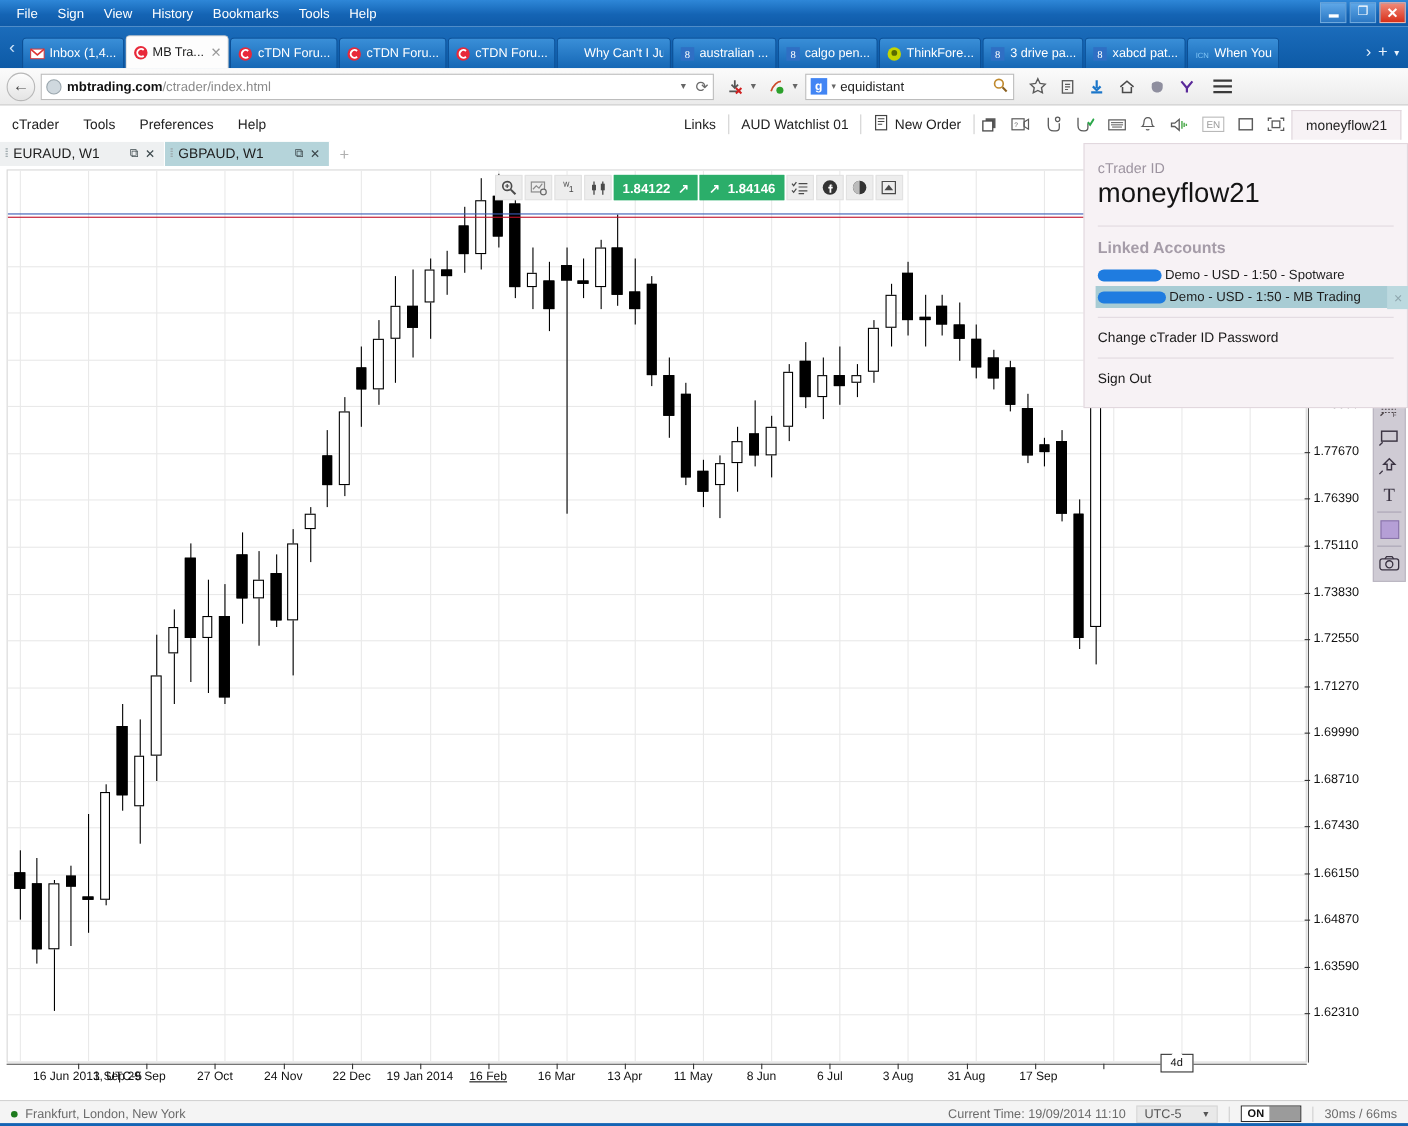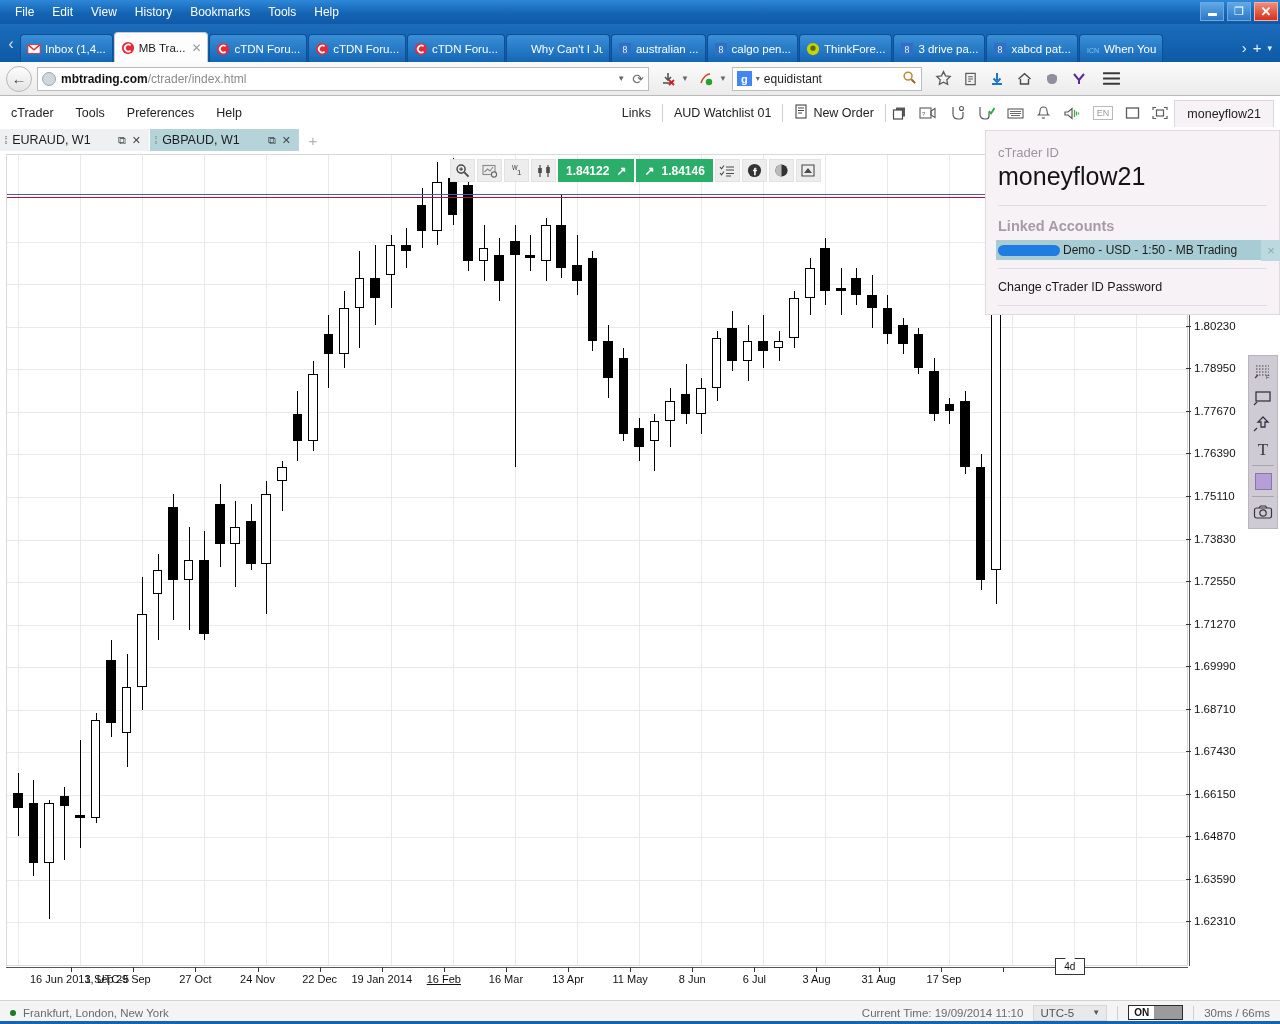--- a/index.html
+++ b/index.html
@@ -242,21 +242,21 @@
   .sb-sep { width: 1px; height: 14px; background: #cfcfcf; }
   .win-bottom-bar { position: absolute; top: 1021px; left: 0; width: 1280px; height: 3px; background: #1464b4; }
 </style>
 </head>
 <body>
 
 <div id="app">
 
   <div class="menubar">
     <div class="mi">File</div>
-    <div class="mi">Edit</div>
+    <div class="mi">Sign</div>
     <div class="mi">View</div>
     <div class="mi">History</div>
     <div class="mi">Bookmarks</div>
     <div class="mi">Tools</div>
     <div class="mi">Help</div>
     <div class="wincontrols">
       <div class="wc">
         <span style="display:block;width:9px;height:3px;background:#fff;margin-top:6px;"></span>
       </div>
       <div class="wc">❐</div>
@@ -900,30 +900,35 @@
         <div class="dayflag" style="left: 1038.71px; margin-left: 25px;">4d</div>
       </div>
   </div>
 
   <div class="acct-popup">
     <div class="ap-label">cTrader ID</div>
     <div class="ap-id">moneyflow21</div>
     <div class="ap-div"></div>
     <div class="ap-sect">Linked Accounts</div>
 
+    <div class="ap-row">
+      <span class="redact" style="width:58px;"></span>
+      <span style="margin-left:3px;">Demo - USD - 1:50 - Spotware</span>
+    </div>
 
     <div class="ap-row sel">
       <span class="redact" style="width:62px;"></span>
       <span style="margin-left:3px;">Demo - USD - 1:50 - MB Trading</span>
       <span class="ap-x">×</span>
     </div>
 
     <div class="ap-div" style="margin-top:8px;"></div>
     <div class="ap-link">Change cTrader ID Password</div>
     <div class="ap-div"></div>
+    <div class="ap-link">Sign Out</div>
   </div>
 
   <div class="statusbar">
     <span class="dot"></span>
     <span>Frankfurt, London, New York</span>
     <span class="sb-right">
       <span>Current Time: 19/09/2014 11:10</span>
       <span class="tzsel">
         <span>UTC-5</span>
         <span style="font-size:8px">▼</span>

